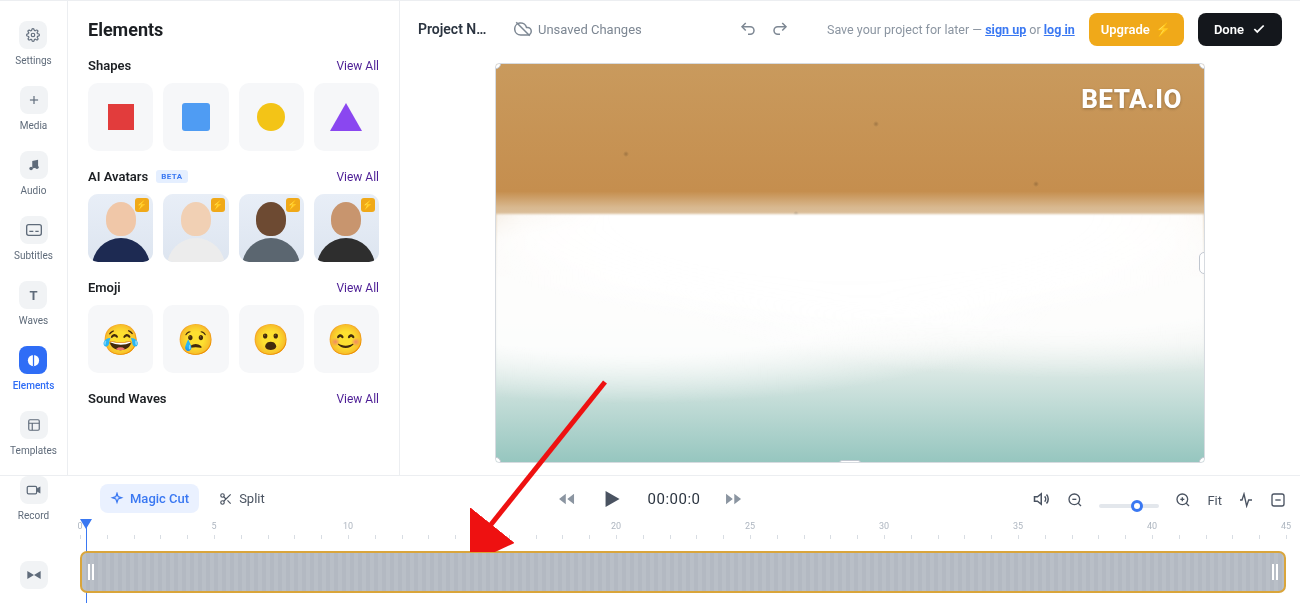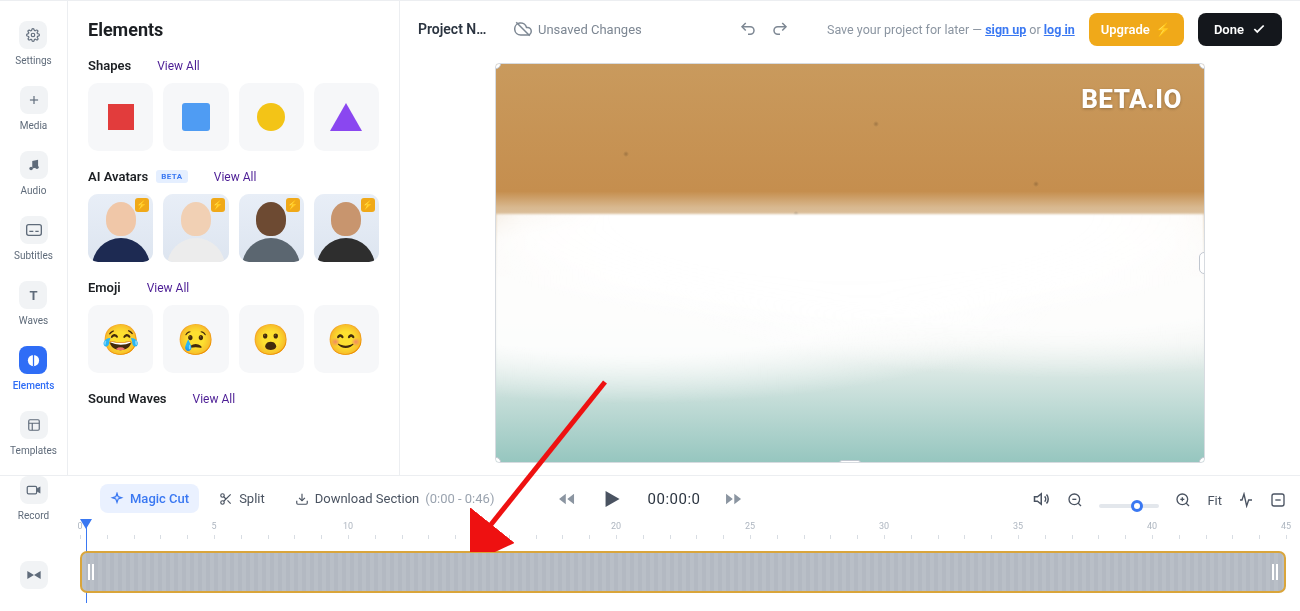--- a/index.html
+++ b/index.html
@@ -13,21 +13,21 @@
   .rail-icon { width:28px; height:28px; border-radius:8px; background:#f1f3f5; display:flex; align-items:center; justify-content:center; color:#5f6b7a; }
   .rail-item.active .rail-icon { background:#2f6df6; color:#fff; }
   .rail-label { font-size:10px; color:#5f6b7a; }
   .rail-item.active .rail-label { color:#2f6df6; font-weight:500; }
   .rail .spacer { flex:1; }
   .rail-bot { margin-bottom:14px; }
 
   
   .panel { width: 332px; border-right:1px solid #eceef1; padding: 18px 20px 0 20px; overflow:hidden; }
   .panel-title { font-size: 18px; font-weight: 700; color:#1c1f23; margin-bottom: 18px; }
-  .section-head { display:flex; align-items:center; margin-bottom:10px;gap:26px; }
+  .section-head { display:flex; justify-content:space-between; align-items:center; margin-bottom:10px; }
   .section-title { font-size: 13px; font-weight:600; color:#1c1f23; display:flex; align-items:center; gap:8px;}
   .badge-beta { font-size:8px; font-weight:700; background:#e5efff; color:#3a78f2; padding:2px 5px; border-radius:3px; letter-spacing:0.5px;}
   .view-all { font-size:12px; color:#4c1d95; cursor:pointer; }
   .thumb-row { display:flex; gap:10px; margin-bottom:18px; }
   .thumb { width:68px; height:68px; border-radius:10px; background:#f6f7f9; display:flex; align-items:center; justify-content:center; cursor:pointer; position:relative; overflow:hidden;}
   .sh-square{ width:26px; height:26px; background:#e23c3c; }
   .sh-rsquare{ width:28px; height:28px; background:#4f9cf3; border-radius:3px;}
   .sh-circle{ width:28px; height:28px; background:#f3c417; border-radius:50%; }
   .sh-tri{ width:0;height:0;border-left:16px solid transparent;border-right:16px solid transparent;border-bottom:28px solid #8a47f0;}
   .avatar-face{ width:100%; height:100%; background:linear-gradient(#e8eef7,#dde5f0); position:relative;}
@@ -327,29 +327,20 @@
   </div>
   <div class="chip">
     <svg width="14" height="14" viewBox="0 0 24 24" fill="none" stroke="currentColor" stroke-width="2">
         <circle cx="6" cy="6" r="3"></circle>
         <circle cx="6" cy="18" r="3"></circle>
         <line x1="20" y1="4" x2="8.1" y2="15.9"></line>
         <line x1="14.5" y1="14.5" x2="20" y2="20"></line>
         <line x1="8.1" y1="8.1" x2="12" y2="12"></line>
       </svg>
     <span>Split</span>
-  </div>
-  <div class="chip">
-    <svg width="14" height="14" viewBox="0 0 24 24" fill="none" stroke="currentColor" stroke-width="2">
-        <path d="M21 15v4a2 2 0 0 1-2 2H5a2 2 0 0 1-2-2v-4"></path>
-        <polyline points="7 10 12 15 17 10"></polyline>
-        <line x1="12" y1="15" x2="12" y2="3"></line>
-      </svg>
-    <span>Download Section</span>
-      <span class="muted-span">(0:00 - 0:46)</span>
   </div>
 
   <div class="controls-center">
     <svg width="18" height="18" viewBox="0 0 24 24" fill="#8b95a1">
         <path d="M11 19l-9-7 9-7v14zM22 19l-9-7 9-7v14z"></path>
       </svg>
     <svg width="24" height="24" viewBox="0 0 24 24" fill="#4a5361" class="play-btn">
         <path d="M6 4l14 8-14 8z"></path>
       </svg>
     <span class="timecode">00:00:0</span>

